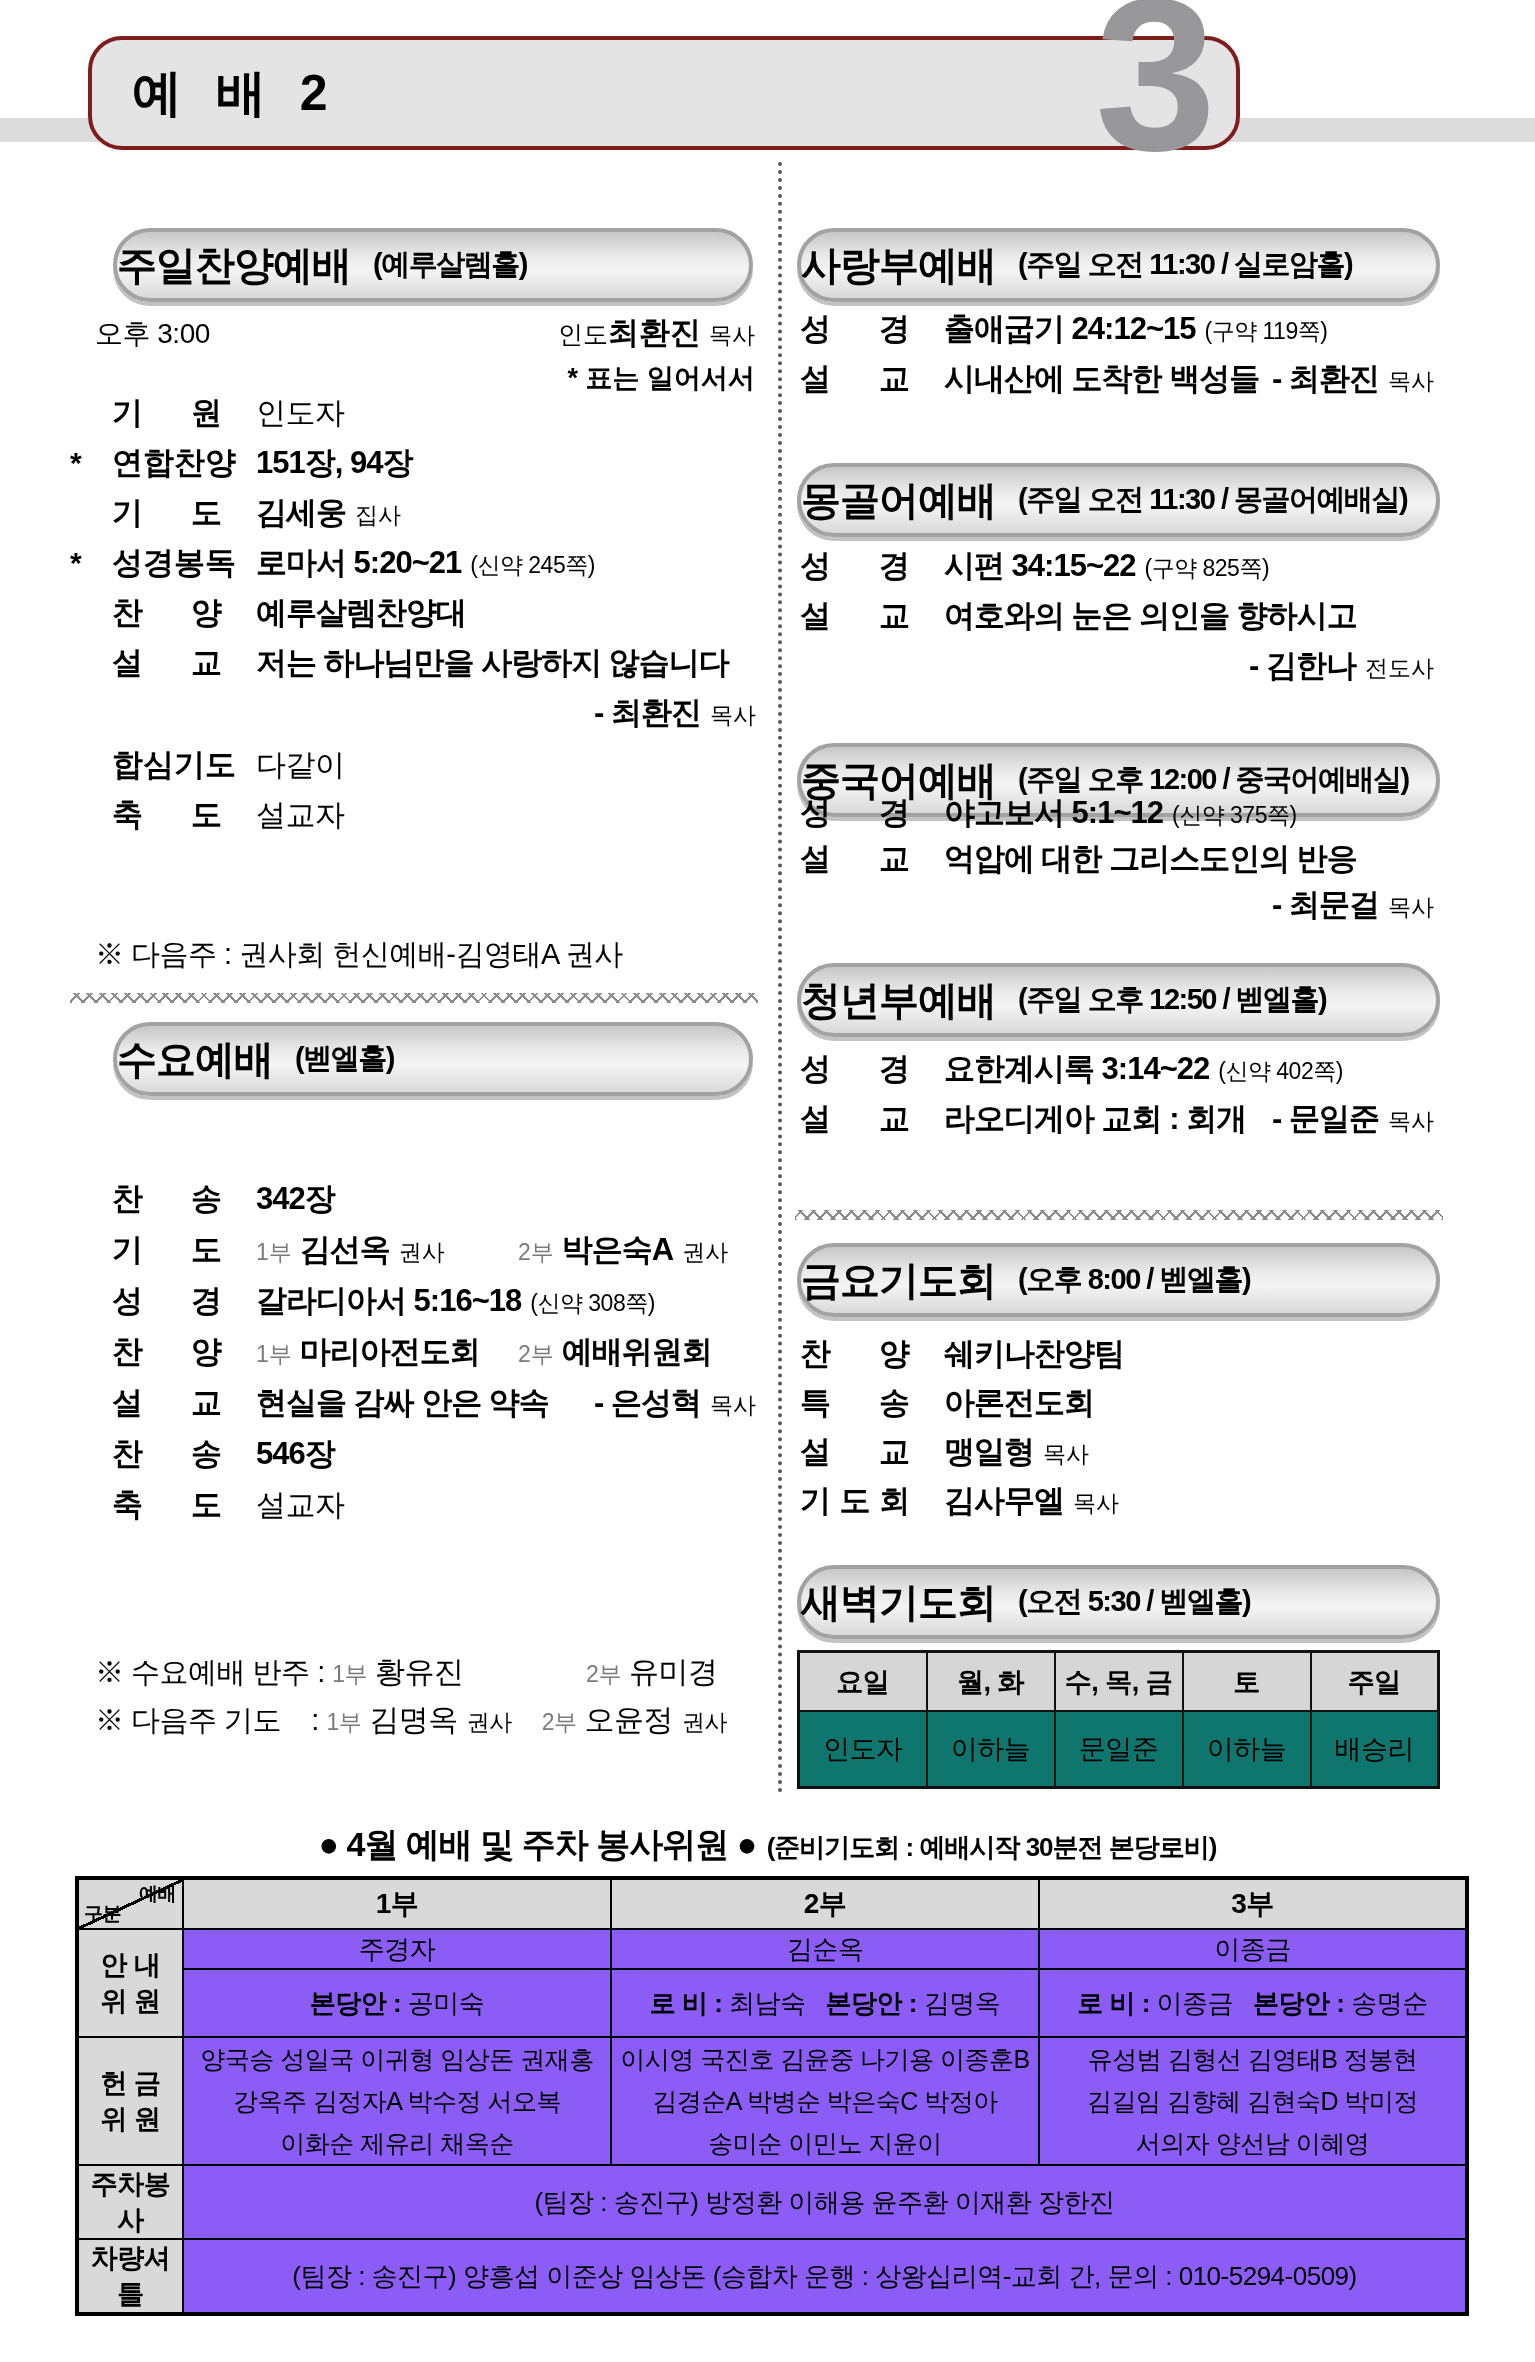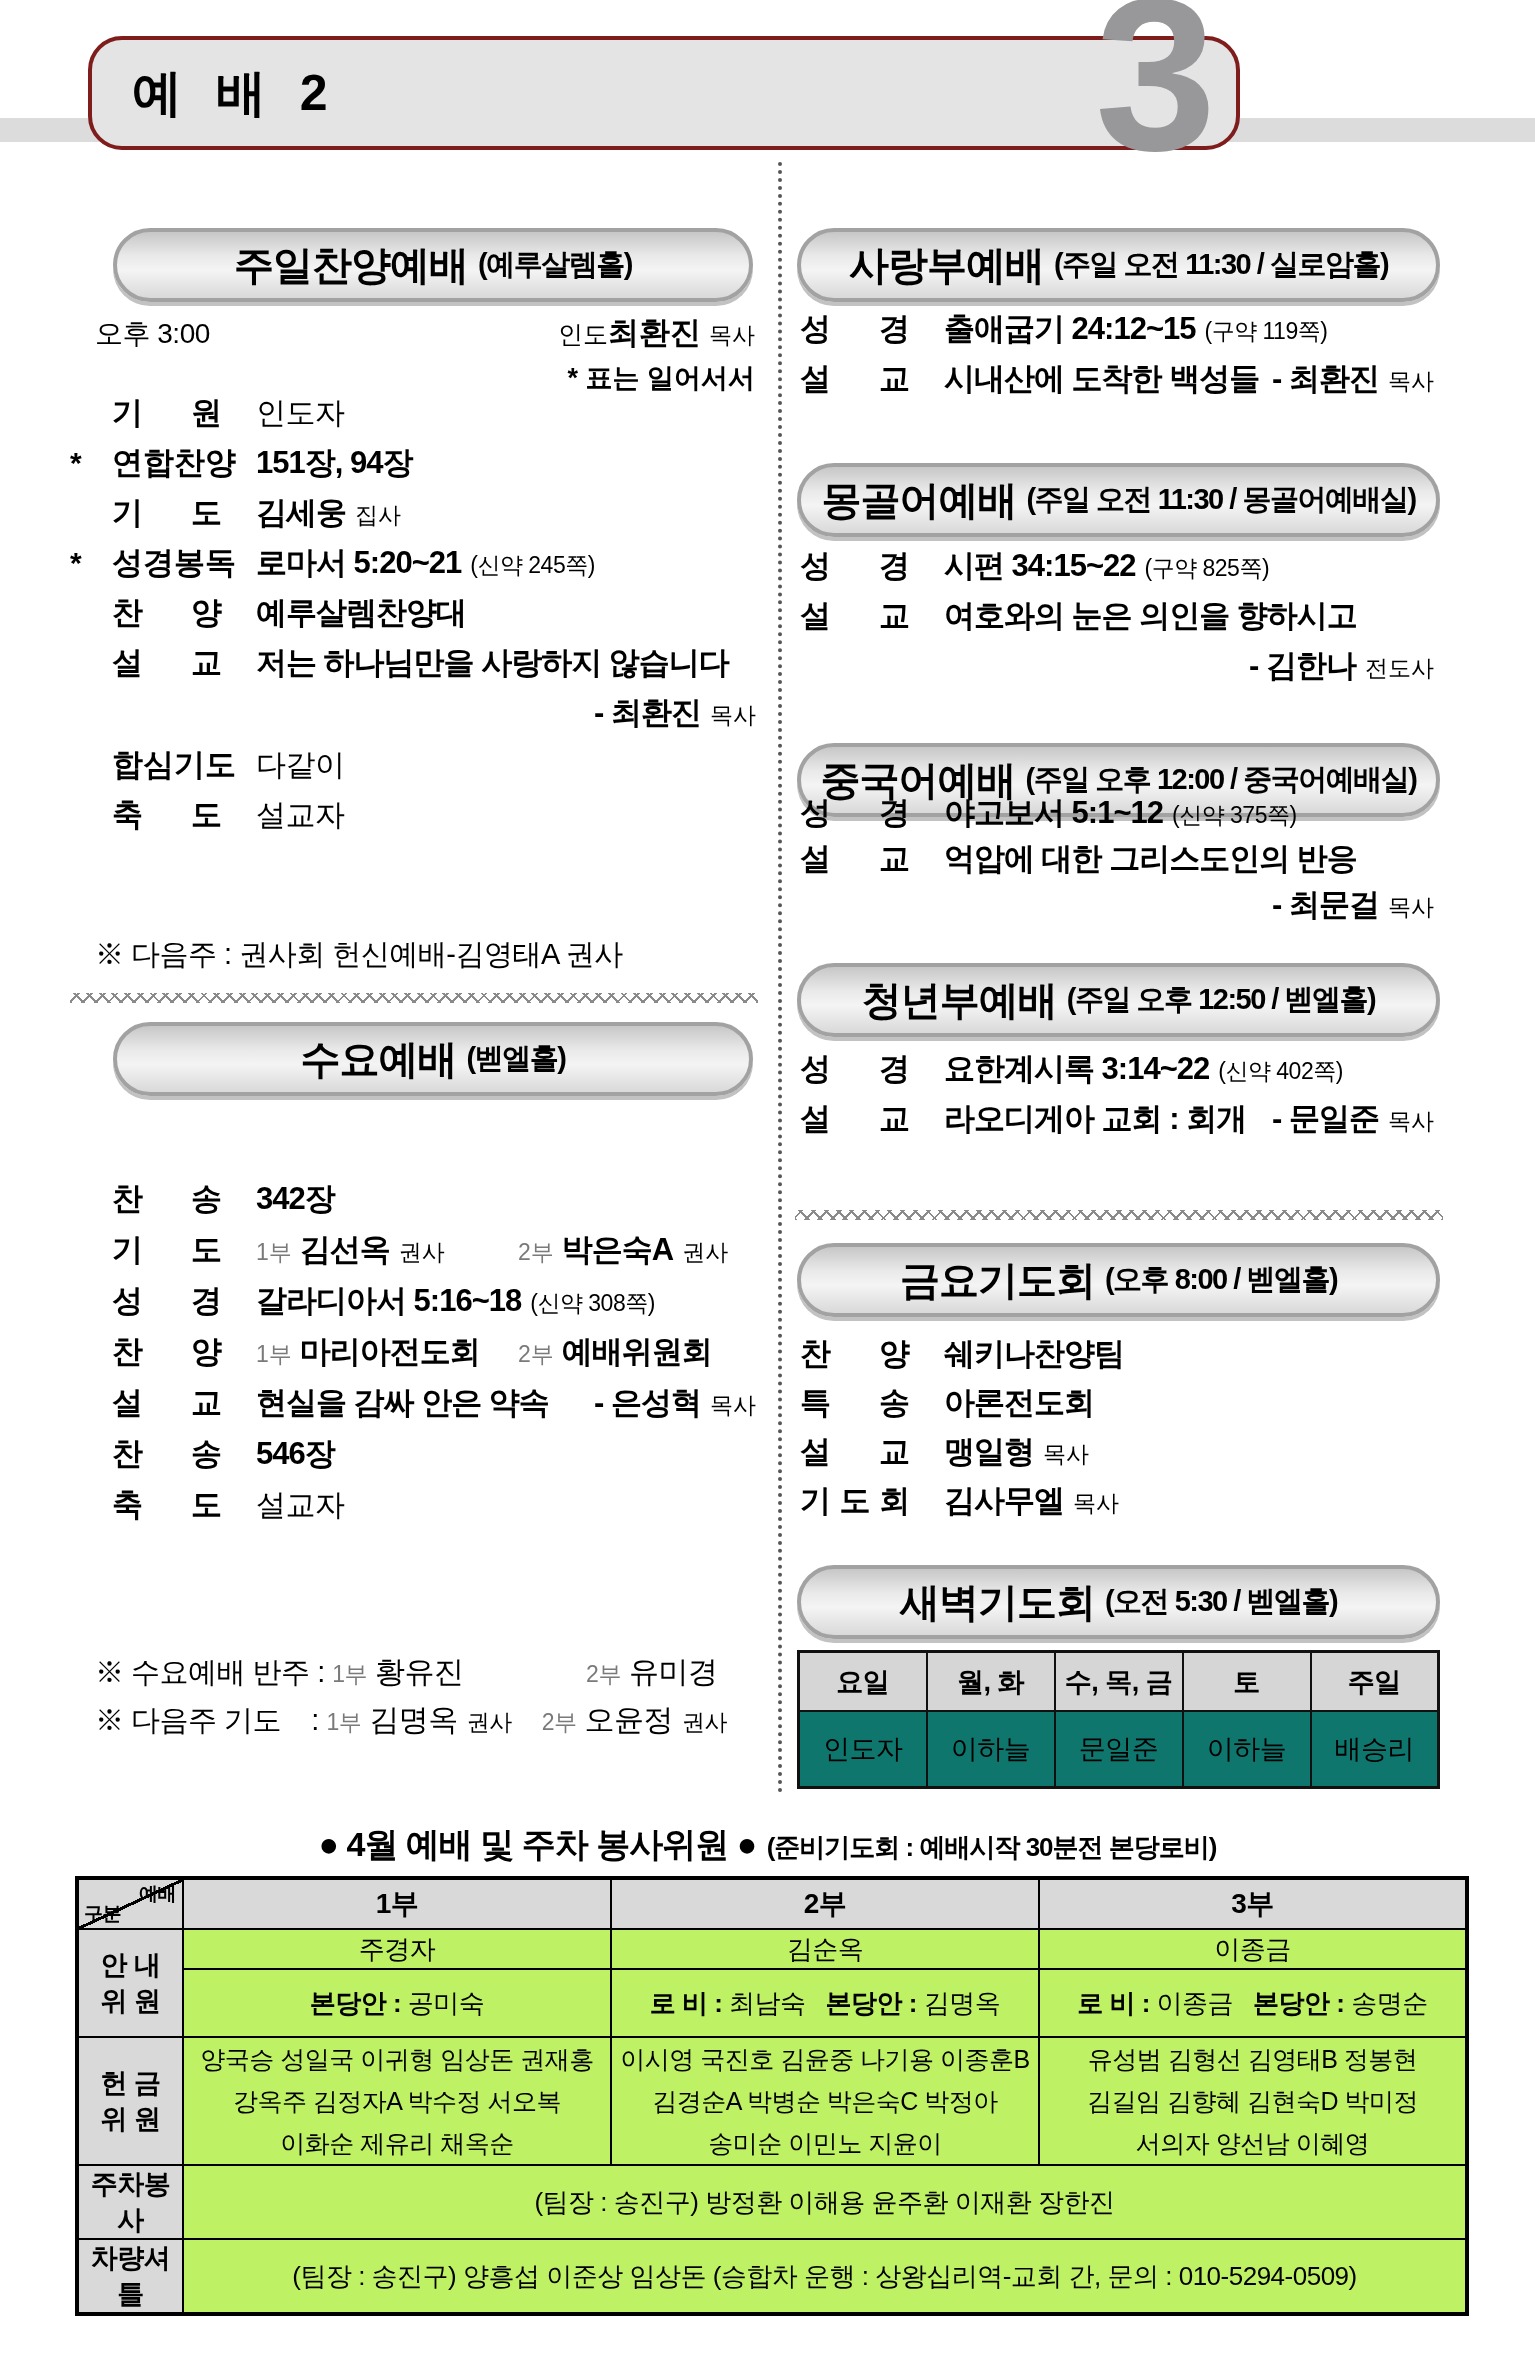--- a/index.html
+++ b/index.html
@@ -11,21 +11,21 @@
   .hbox{position:absolute;left:88px;top:36px;width:1152px;height:114px;background:#e4e4e4;
         border:4px solid #7f1d1d;border-radius:34px;box-sizing:border-box;display:flex;align-items:center;z-index:1;}
   .hbox-title{font-size:50px;font-weight:700;letter-spacing:10px;margin-left:40px;}
   .big3{position:absolute;left:1095px;top:-34px;font-size:218px;font-weight:700;color:#98989a;line-height:1;z-index:2;}
 
   .vdiv{position:absolute;left:778px;top:162px;height:1632px;border-left:4px dotted #565656;z-index:0;}
 
   
   .pill{position:absolute;box-sizing:border-box;height:74px;border:4px solid #a2a2a2;border-radius:37px;
         background:linear-gradient(180deg,#c7c7c7 0%,#e9e9e9 36%,#f4f4f4 58%,#d9d9d9 100%);
-        display:flex;align-items:center;justify-content:center;gap:10px;box-shadow:0 4px 0 #c2c2c2;}
+        display:flex;align-items:center;justify-content:flex-start;gap:22px;box-shadow:0 4px 0 #c2c2c2;}
   .pill .t{font-size:40px;font-weight:700;letter-spacing:-1px;white-space:nowrap;}
   .pill .s{font-size:29px;font-weight:700;letter-spacing:-1.5px;white-space:nowrap;}
 
   .blk{position:absolute;}
   .meta{display:flex;justify-content:space-between;align-items:baseline;}
   .m-time{font-size:28px;letter-spacing:-0.5px;}
   .m-pre{font-size:25px;}
   .m-name{font-size:31px;font-weight:700;}
   .m-sfx{font-size:23px;margin-left:8px;}
   .standnote{display:flex;justify-content:flex-end;margin-top:6px;font-size:27px;font-weight:700;}
@@ -55,21 +55,21 @@
   .dawn-tbl{position:absolute;border-collapse:collapse;table-layout:fixed;background:#0f766e;}
   .dawn-tbl td{border:2px solid #111;text-align:center;vertical-align:middle;font-size:27px;letter-spacing:-0.5px;}
   .dawn-tbl{border:3px solid #111;}
   .dawn-tbl .dh{background:#d6d6d6;font-weight:700;height:55px;}
   .dawn-tbl .db{height:72px;}
 
   
   .btitle{position:absolute;left:0;width:1535px;text-align:center;white-space:nowrap;}
   .btitle .bt{font-size:34px;font-weight:700;letter-spacing:-1px;}
   .btitle .bts{font-size:26px;font-weight:700;letter-spacing:-1px;margin-left:6px;}
-  .duty{position:absolute;border-collapse:collapse;table-layout:fixed;border:4px solid #000;background:#bef264;}
+  .duty{position:absolute;border-collapse:collapse;table-layout:fixed;border:4px solid #000;background:#8b5cf6;}
   .duty td{border:2px solid #000;text-align:center;vertical-align:middle;font-size:26px;letter-spacing:-0.5px;padding:0 4px;overflow:hidden;}
   .duty .gray{background:#d9d9d9;}
   .duty .hc{font-weight:700;font-size:28px;height:48px;}
   .duty .lab{font-weight:700;font-size:27px;line-height:36px;}
   .corner{position:relative;height:48px;background:#d9d9d9;
           background-image:linear-gradient(to bottom right,transparent 48.5%,#000 48.5%,#000 52%,transparent 52%),linear-gradient(#d9d9d9,#d9d9d9);}
   .corner .ctop{position:absolute;top:1px;right:6px;font-size:19px;font-weight:700;}
   .corner .cbot{position:absolute;bottom:1px;left:5px;font-size:19px;font-weight:700;}
   .duty .role{font-weight:700;}
   .duty .pair{white-space:nowrap;}

